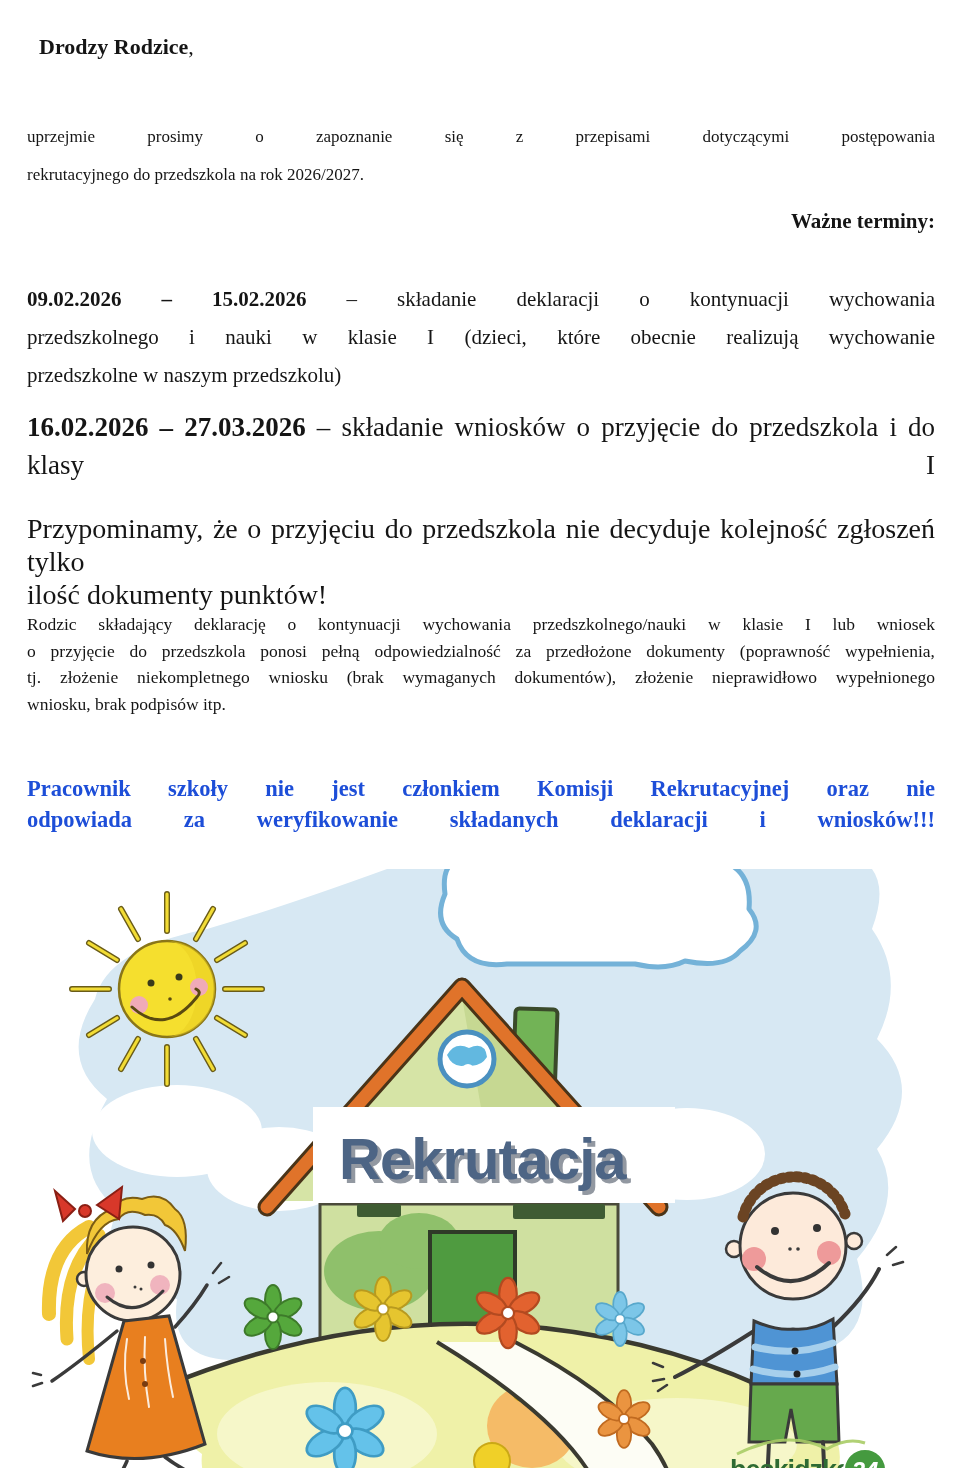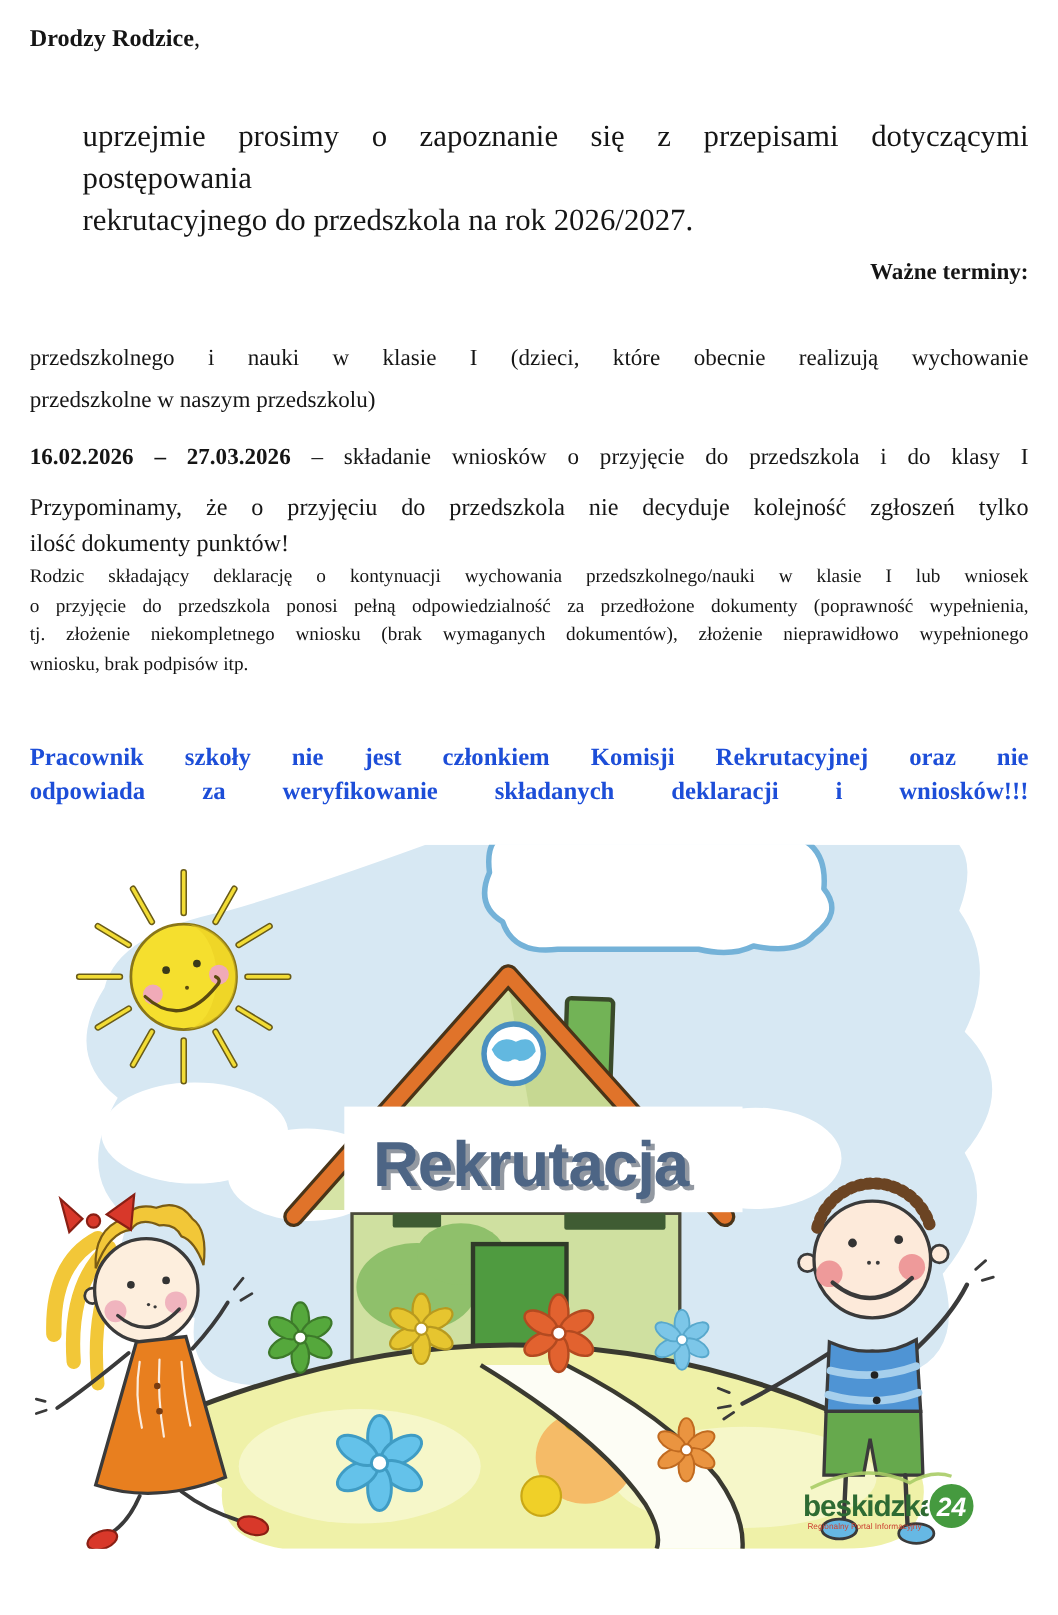--- a/index.html
+++ b/index.html
@@ -1,32 +1,32 @@
 <!DOCTYPE html>
 <html><head>
 <meta charset="utf-8">
 <style>
   html,body{margin:0;padding:0;background:#ffffff;}
   body{width:962px;height:1468px;overflow:hidden;
        font-family:"Liberation Serif", serif;color:#151515;}
   .page{padding:20px 27px 0 27px;width:908px;}
-  .greeting{margin:0;font-size:22px;line-height:30px;}
+  .greeting{margin:12px;font-size:22px;line-height:30px;}
   .greeting b{font-weight:bold;}
   .para{margin:0;}
   .line{text-align:justify;}
   .stretch{text-align-last:justify;}
-  .intro{margin-top:56px;font-size:28px;margin-left:48px;}
+  .intro{margin-top:56px;font-size:17px;}
   .intro .line{line-height:38px;}
   .heading{margin:12px 0 0 0;font-size:21px;font-weight:bold;line-height:30px;text-align:right;}
   .dates1{margin-top:44px;font-size:21px;}
   .dates1 .line{line-height:38px;}
-  .dates2{margin-top:14px;font-size:21px;}
+  .dates2{margin-top:14px;font-size:27px;}
   .dates2 .line{line-height:38px;}
   .dates1 b,.dates2 b{font-weight:bold;}
-  .reminder{margin-top:10px;font-size:22px;}
+  .reminder{margin-top:28px;font-size:28px;}
   .reminder .line{line-height:33px;}
   .disclaimer{font-size:17.5px;}
   .disclaimer .line{line-height:26.5px;}
   .warning{margin-top:56px;font-size:22.5px;font-weight:bold;color:#1d4ed8;}
   .warning .line{line-height:31px;}
   .illu{display:block;margin:34px 0 0 0;}
   svg text{font-family:"Liberation Sans", sans-serif;}
 </style>
 </head>
 <body>
@@ -36,20 +36,21 @@
   <p class="greeting"><b>Drodzy Rodzice</b><span>,</span></p>
 
   <div class="para intro">
     <div class="line stretch">uprzejmie prosimy o zapoznanie się z przepisami dotyczącymi postępowania</div>
     <div class="line">rekrutacyjnego do przedszkola na rok 2026/2027.</div>
   </div>
 
   <p class="heading">Ważne terminy:</p>
 
   <div class="para dates1">
+    <div class="line stretch"><b>09.02.2026 – 15.02.2026</b><span> – składanie deklaracji o kontynuacji wychowania</span></div>
     <div class="line stretch">przedszkolnego i nauki w klasie I (dzieci, które obecnie realizują wychowanie</div>
     <div class="line">przedszkolne w naszym przedszkolu)</div>
   </div>
 
   <div class="para dates2">
     <div class="line stretch"><b>16.02.2026 – 27.03.2026</b><span> – składanie wniosków o przyjęcie do przedszkola i do klasy I</span></div>
   </div>
 
   <div class="para reminder">
     <div class="line stretch">Przypominamy, że o przyjęciu do przedszkola nie decyduje kolejność zgłoszeń tylko</div>

